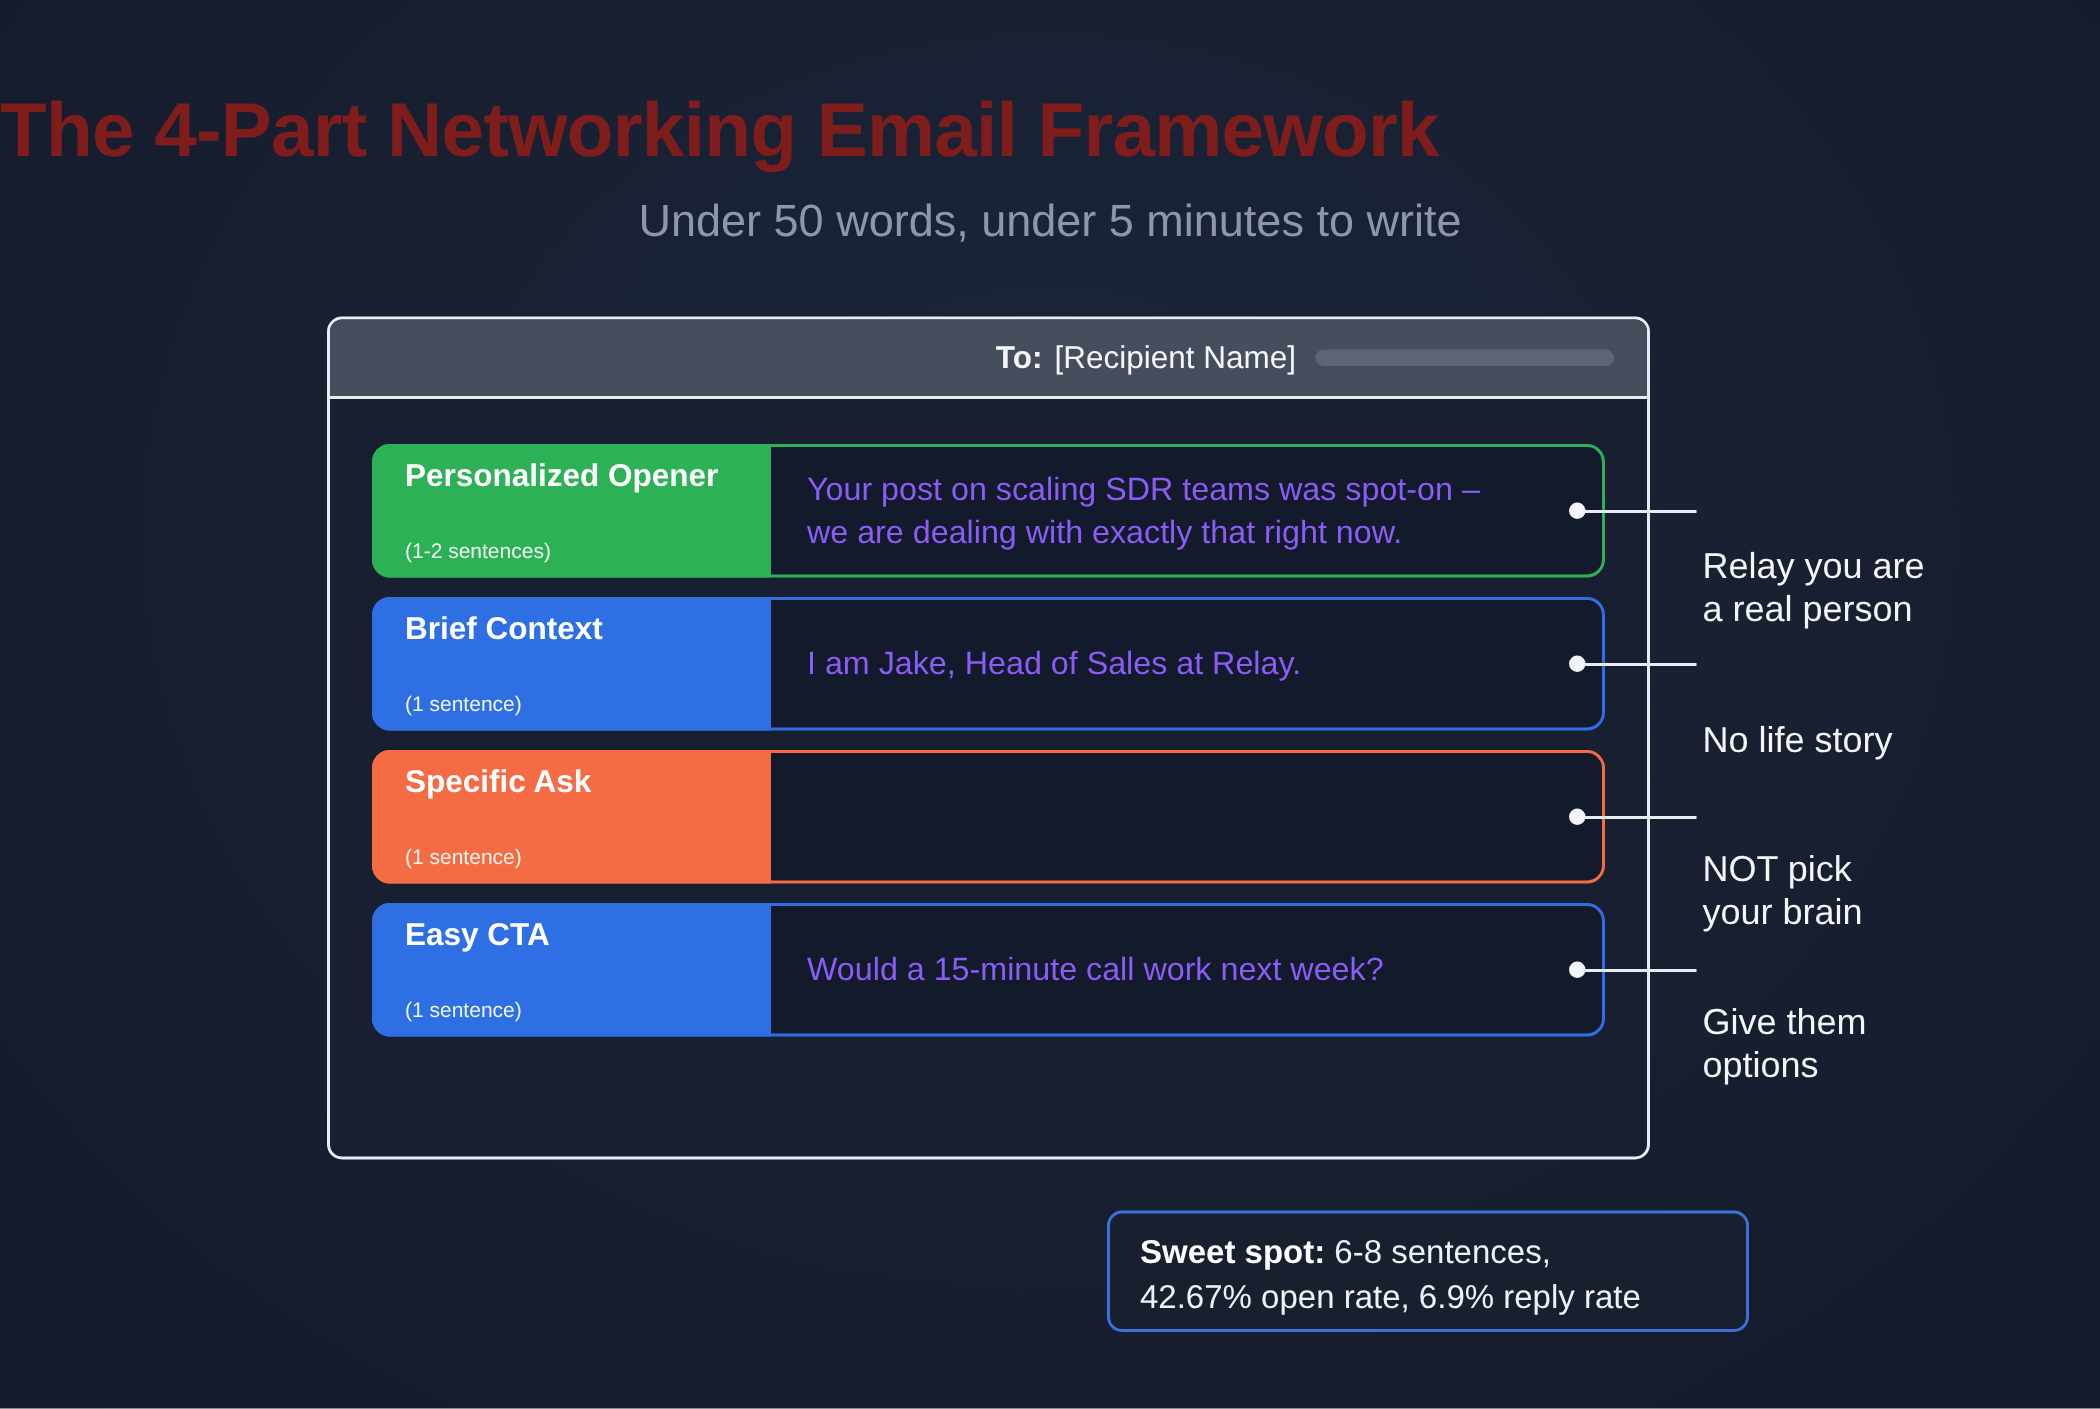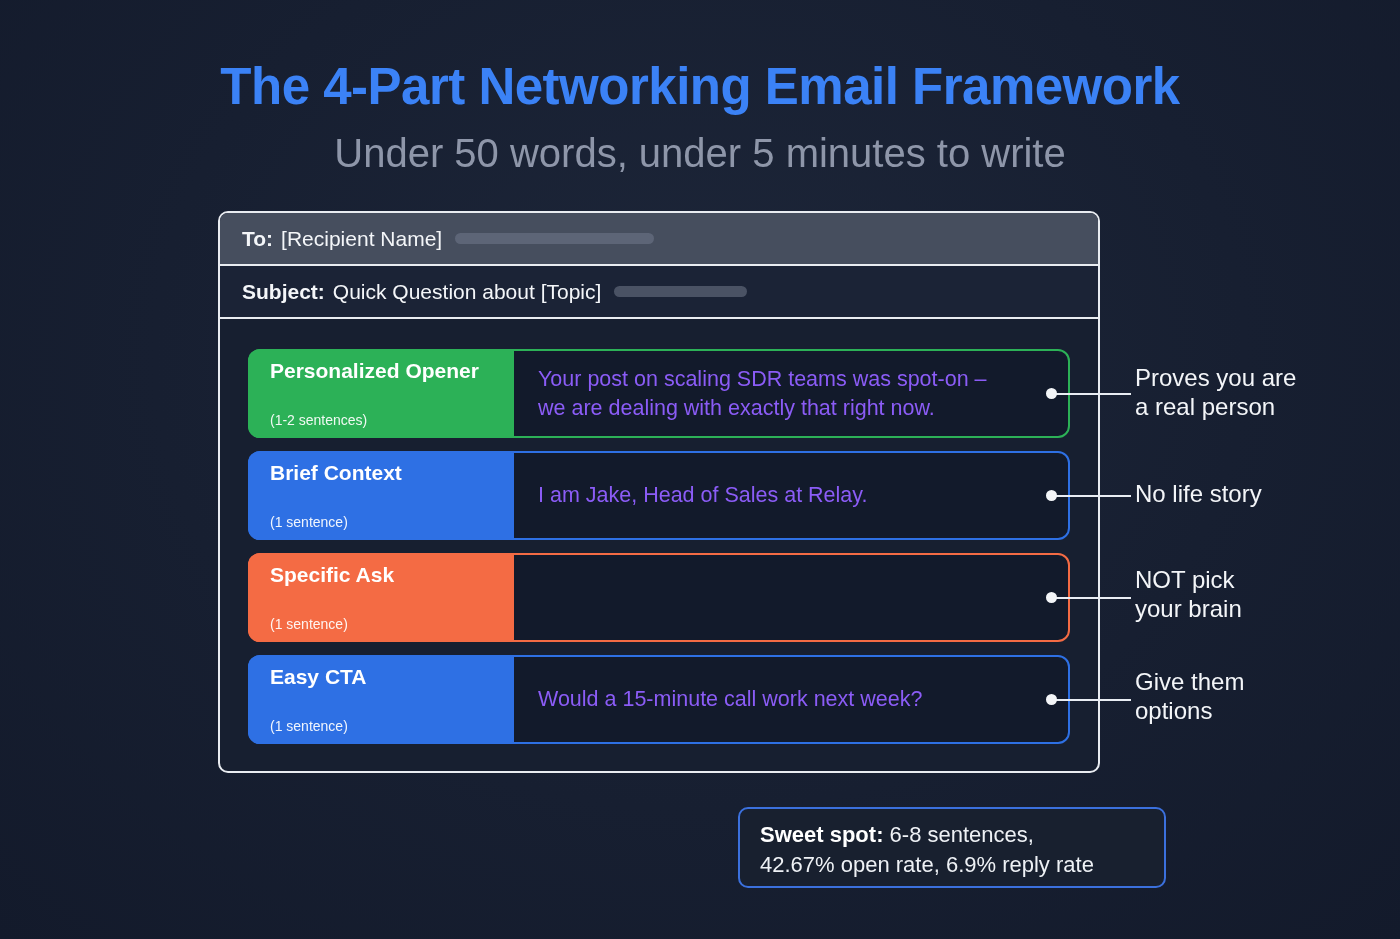--- a/index.html
+++ b/index.html
@@ -5,37 +5,37 @@
   html,body{margin:0;padding:0;}
   body{
     width:1400px;height:939px;overflow:hidden;position:relative;
     font-family:"Liberation Sans","DejaVu Sans",sans-serif;
     background:radial-gradient(ellipse at 50% 38%, #1d2639 0%, #171f31 55%, #131a2b 100%);
   }
   .stage{position:absolute;inset:0;}
 
   
   .title{
-    position:absolute;top:57px;left:0;right:0;text-align:center;
-    font-size:51px;font-weight:bold;color:#3b82f6;letter-spacing:-0.5px;
+    position:absolute;top:57px;left:0;right:0;text-align:left;
+    font-size:51px;font-weight:bold;color:#7f1d1d;letter-spacing:-0.5px;
   }
   .subtitle{
     position:absolute;top:131px;left:0;right:0;text-align:center;
-    font-size:40px;color:#8e96a9;
+    font-size:30px;color:#8e96a9;
   }
 
   
   .email{
     position:absolute;left:218px;top:211px;width:882px;height:562px;
     box-sizing:border-box;border:2px solid #e9ecf1;border-radius:10px;
     background:#171f30;
   }
   .hdr-row{
     height:51px;display:flex;align-items:center;padding:0 22px;
-    border-bottom:2px solid #e9ecf1;font-size:21px;color:#f4f6f9;
+    border-bottom:2px solid #e9ecf1;font-size:21px;color:#f4f6f9;justify-content:flex-end;
   }
   .to-row{background:#464e5e;border-radius:8px 8px 0 0;}
   .subject-row{background:#1b2336;}
   .hdr-label{font-weight:bold;}
   .hdr-val{margin-left:8px;}
   .pill{height:11px;border-radius:6px;margin-left:13px;}
   .pill-to{width:199px;background:#5d6577;}
   .pill-subject{width:133px;background:#4a5264;}
 
   
@@ -89,25 +89,20 @@
   <div class="subtitle">Under 50 words, under 5 minutes to write</div>
 
   <div class="email">
 
     <div class="hdr-row to-row">
       <span class="hdr-label">To:</span>
       <span class="hdr-val">[Recipient Name]</span>
       <span class="pill pill-to"></span>
     </div>
 
-    <div class="hdr-row subject-row">
-      <span class="hdr-label">Subject:</span>
-      <span class="hdr-val">Quick Question about [Topic]</span>
-      <span class="pill pill-subject"></span>
-    </div>
 
     <div class="email-body">
 
       <div class="row" style="--row-color: #2cb157;">
         <div class="row-label">
           <div class="row-label-title">Personalized Opener</div>
           <div class="row-label-sub">(1-2 sentences)</div>
         </div>
         <div class="row-content">Your post on scaling SDR teams was spot-on – we are dealing with exactly that right now.</div>
         <span class="connector-line"></span>
@@ -139,21 +134,21 @@
           <div class="row-label-sub">(1 sentence)</div>
         </div>
         <div class="row-content">Would a 15-minute call work next week?</div>
         <span class="connector-line"></span>
         <span class="connector-dot"></span>
       </div>
 
     </div>
   </div>
 
-  <div class="annotation a1">Proves you are
+  <div class="annotation a1">Relay you are
 a real person</div>
   <div class="annotation a2">No life story</div>
   <div class="annotation a3">NOT pick
 your brain</div>
   <div class="annotation a4">Give them
 options</div>
 
   <div class="sweet-spot"><b>Sweet spot:</b><span> 6-8 sentences,
 42.67% open rate, 6.9% reply rate</span></div>
 

